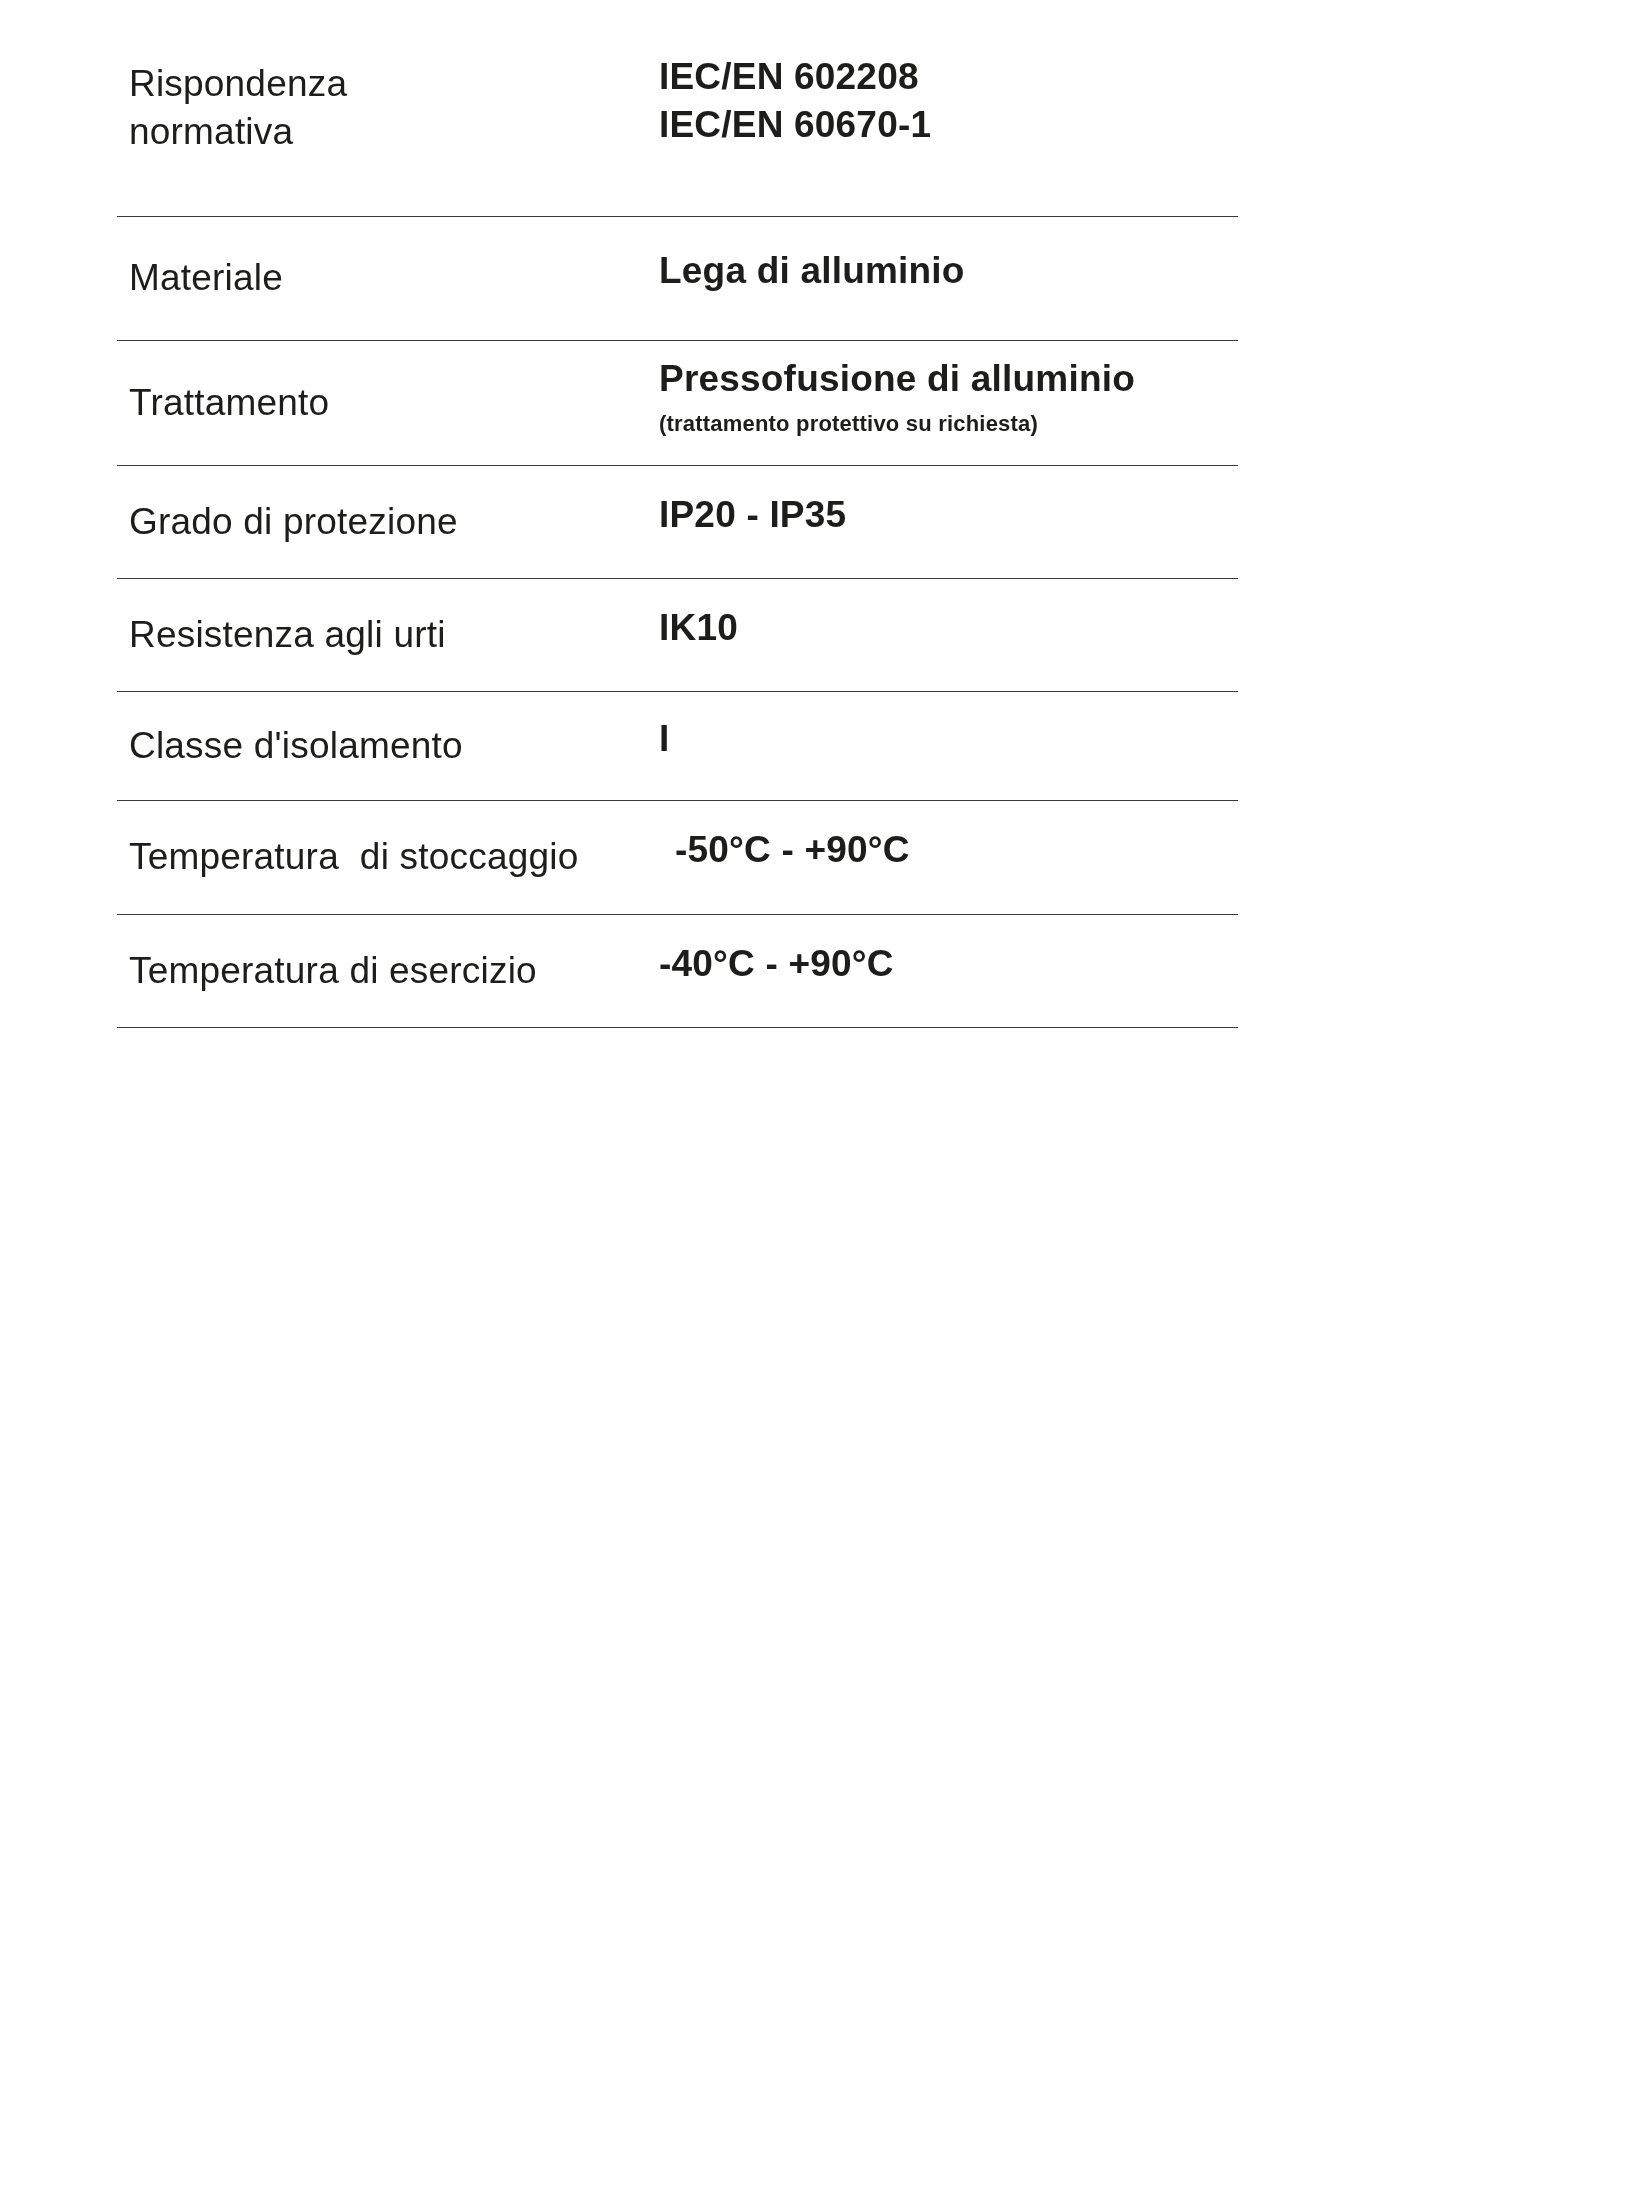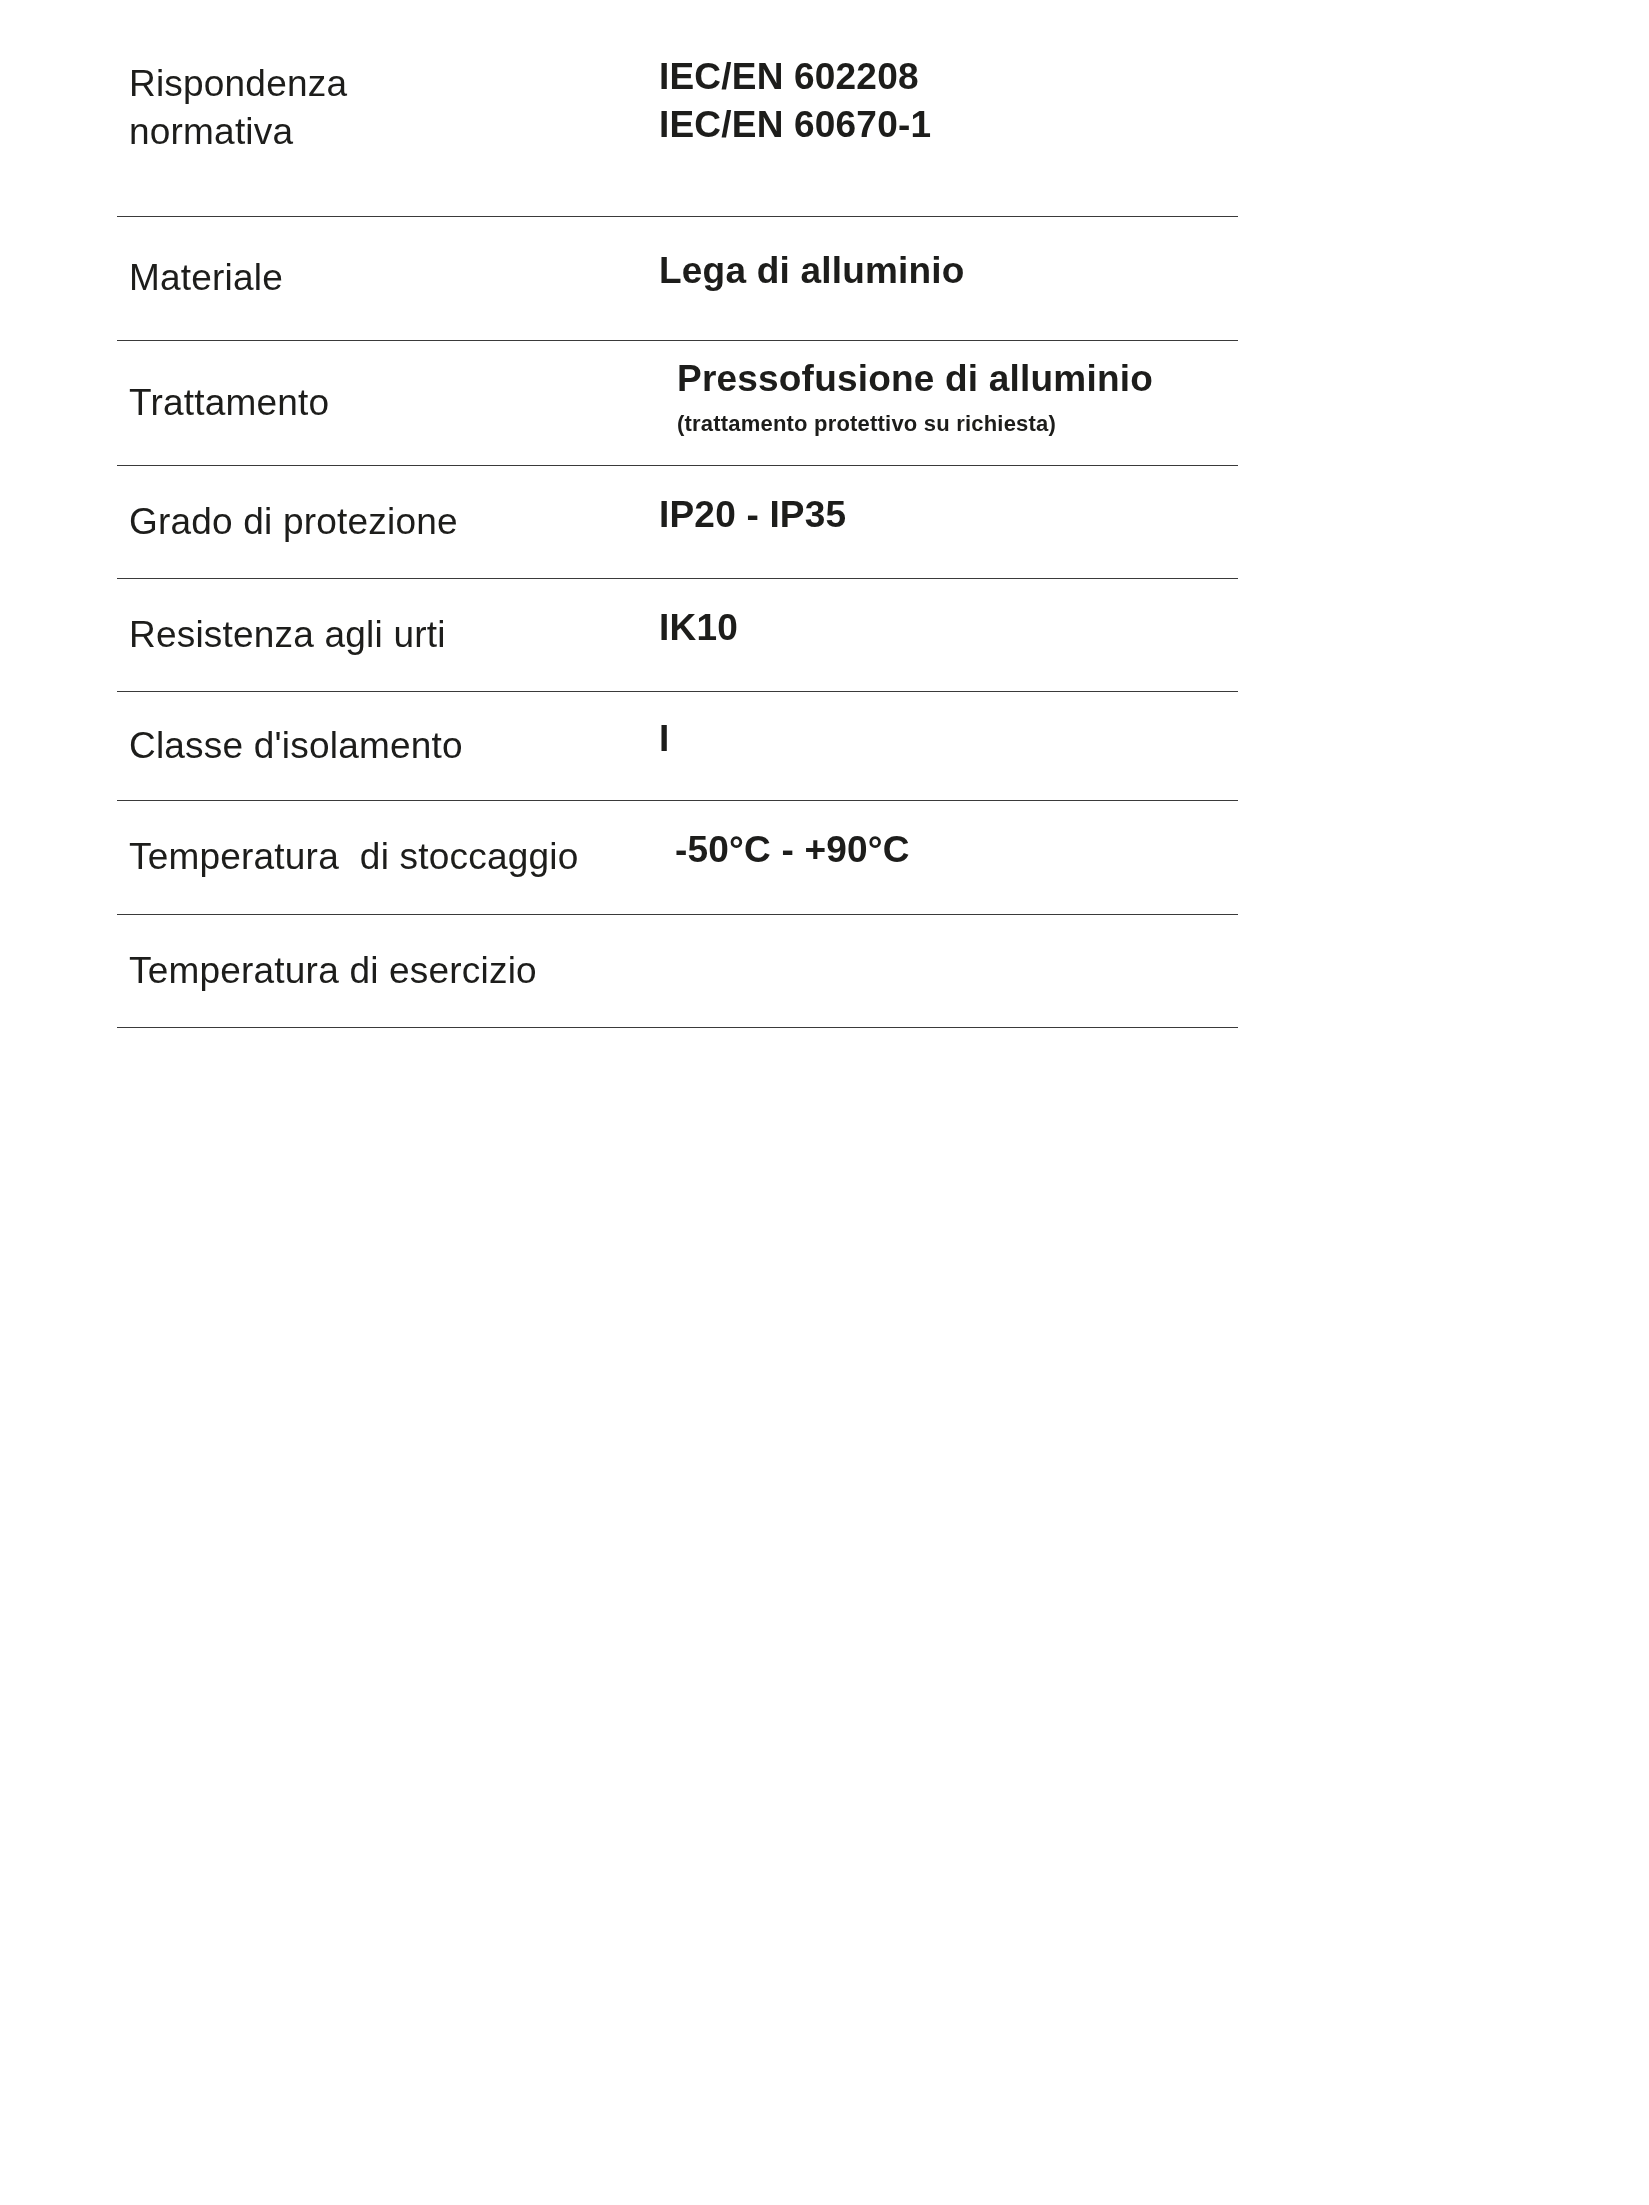--- a/index.html
+++ b/index.html
@@ -23,21 +23,21 @@
   }
   .row {
     display: flex;
     align-items: center;
     box-sizing: border-box;
     border-bottom: 1.7px solid #3a3a3a;
   }
   
   .row-0 { height: 217px; }
   .row-1 { height: 124px; }
-  .row-2 { height: 125px; gap: 18px; }
+  .row-2 { height: 125px; }
   .row-3 { height: 113px; }
   .row-4 { height: 113px; justify-content: space-between; }
   .row-5 { height: 109px; }
   .row-6 { height: 114px; gap: 16px; }
   .row-7 { height: 113px; }
 
   .cell {
     box-sizing: border-box;
   }
   .label {
@@ -116,16 +116,19 @@
 
   <div class="row row-6">
     <div class="cell label">Temperatura  di stoccaggio</div>
     <div class="cell value">
       <div>-50°C - +90°C</div>
     </div>
   </div>
 
   <div class="row row-7">
     <div class="cell label">Temperatura di esercizio</div>
+    <div class="cell value">
+      <div>-40°C - +90°C</div>
+    </div>
   </div>
 
 </div>
 
 
 </body></html>

